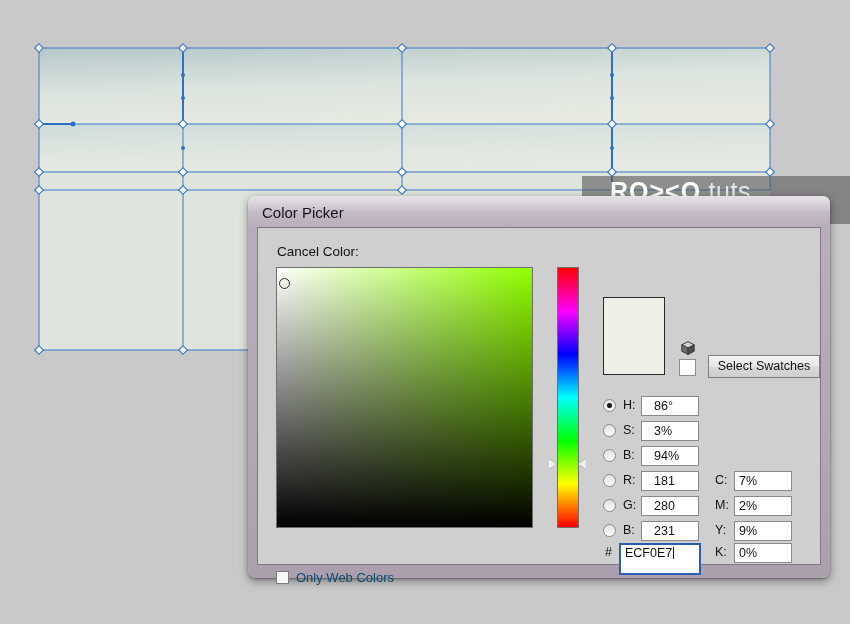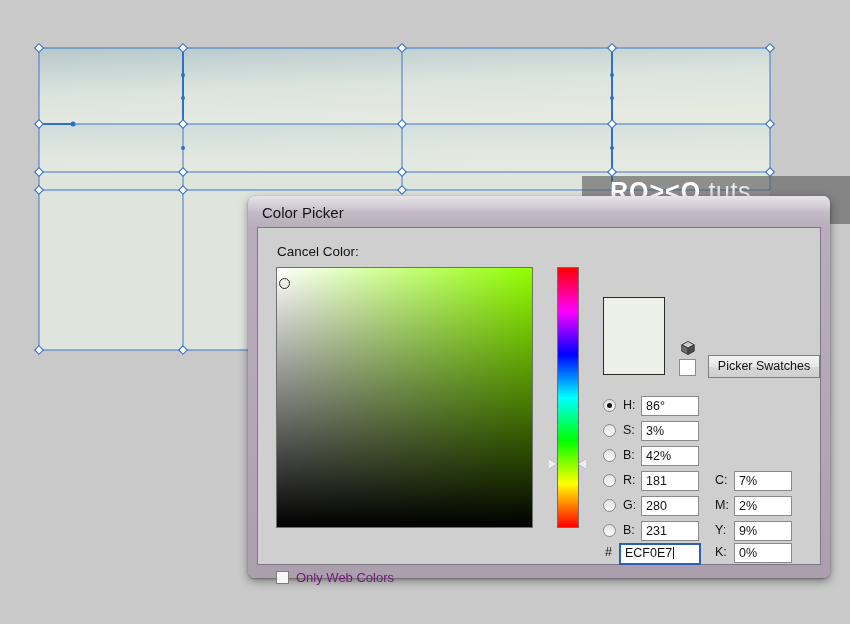--- a/index.html
+++ b/index.html
@@ -227,21 +227,21 @@
   .cfield {
     position: absolute;
     left: 38px; top: 0;
     width: 58px; height: 20px;
     background: #ffffff;
     border: 1px solid #8a8a8a;
     box-sizing: border-box;
     font-size: 12.5px;
     color: #111111;
     line-height: 18px;
-    padding-left: 4px;
+    padding-left: 12px;
     white-space: nowrap;
     overflow: hidden;
   }
   .clabel2 {
     position: absolute;
     left: 112px; top: 2px;
     font-size: 12.5px;
     color: #111111;
     white-space: nowrap;
   }
@@ -262,21 +262,21 @@
   
   #hex-row { top: 315px; }
   #hex-hash {
     position: absolute;
     left: 2px; top: 2px;
     font-size: 12.5px; color: #111111;
   }
   #hex-field {
     position: absolute;
     left: 16px; top: 0;
-    width: 82px; height: 22px;
+    width: 82px; height: 32px;
     background: #ffffff;
     border: 2px solid #2c5fb4;
     box-sizing: border-box;
     font-size: 12.5px;
     color: #111111;
     line-height: 16px;
     padding-left: 4px;
     white-space: nowrap;
     overflow: hidden;
   }
@@ -299,21 +299,21 @@
     left: 0; top: 1px;
     width: 13px; height: 13px;
     background: #f7f7f7;
     border: 1px solid #7d7d7d;
     box-sizing: border-box;
   }
   #webcolors-label {
     position: absolute;
     left: 20px; top: 0;
     font-size: 13px;
-    color: #701a75;
+    color: #0c4a6e;
     white-space: nowrap;
   }
 </style>
 </head>
 <body>
 
 <div id="stage">
 
   <svg id="artboard" viewBox="0 0 850 624" xmlns="http://www.w3.org/2000/svg">
     <defs>
@@ -428,38 +428,38 @@
       </div>
 
       <div id="preview-swatch" style="background: rgb(236, 240, 231);"></div>
       <svg id="gamut-cube" viewBox="0 0 16 16">
         <polygon points="8,1.5 14.2,4.8 8,8.1 1.8,4.8" fill="#cfcfcf" stroke="#3d3d3d" stroke-width="1"></polygon>
         <polygon points="1.8,4.8 8,8.1 8,14.5 1.8,11.2" fill="#6f6f6f" stroke="#3d3d3d" stroke-width="1"></polygon>
         <polygon points="14.2,4.8 8,8.1 8,14.5 14.2,11.2" fill="#4c4c4c" stroke="#3d3d3d" stroke-width="1"></polygon>
       </svg>
       <div id="websafe-swatch" style="background: rgb(255, 255, 255);"></div>
 
-      <div class="dlg-btn" id="btn-swatch">Picker Swatches</div>
+      <div class="dlg-btn" id="btn-swatch">Select Swatches</div>
 
       <div class="crow" style="top:168px">
         <div class="radio on"></div>
         <div class="clabel">H:</div>
         <div class="cfield">86°</div>
       </div>
 
       <div class="crow" style="top:193px">
         <div class="radio"></div>
         <div class="clabel">S:</div>
         <div class="cfield">3%</div>
       </div>
 
       <div class="crow" style="top:218px">
         <div class="radio"></div>
         <div class="clabel">B:</div>
-        <div class="cfield">42%</div>
+        <div class="cfield">94%</div>
       </div>
 
       <div class="crow" style="top:243px">
         <div class="radio"></div>
         <div class="clabel">R:</div>
         <div class="cfield">181</div>
         <div class="clabel2">C:</div>
         <div class="cfield2">7%</div>
       </div>
 

